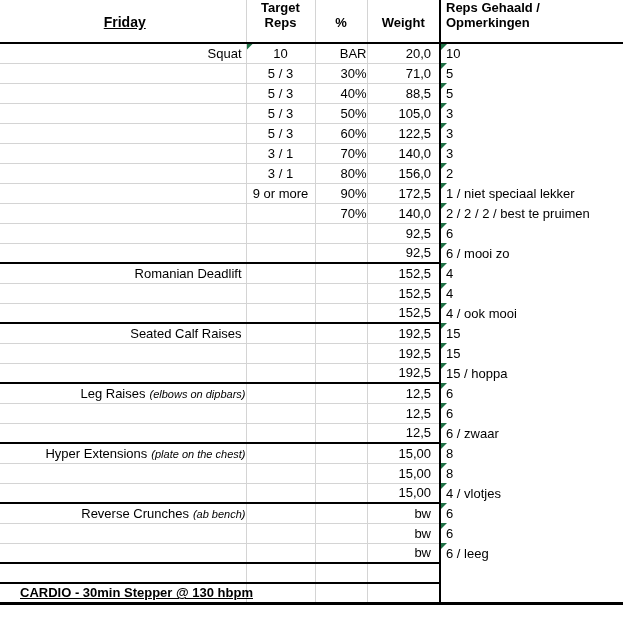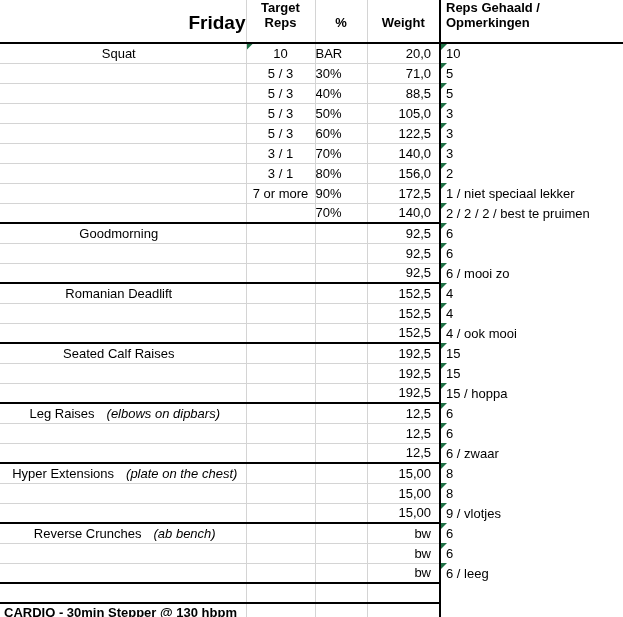--- a/index.html
+++ b/index.html
@@ -25,57 +25,57 @@
   
   thead th {
     height: 36px;
     font-weight: bold;
     vertical-align: bottom;
     border-bottom: 2px solid #000;
     padding-bottom: 12px;
     line-height: 15px;
     white-space: pre-line;
   }
-  thead th.c1 { text-align: right; padding-left: 4px; font-size: 19px; border-right: 1px solid var(--grid, #d4d4d4); }
+  thead th.c1 { text-align: center; padding-left: 4px; font-size: 14px; border-right: 1px solid var(--grid, #d4d4d4); text-decoration: underline; }
   thead th.c2 { text-align: center; border-right: 1px solid var(--grid, #d4d4d4); }
   thead th.c3 { text-align: center; border-right: 1px solid var(--grid, #d4d4d4); }
   thead th.c4 { text-align: center; border-right: 2px solid #000; }
   thead th.c5 { text-align: left; padding-left: 5px; border-right: 1px solid var(--grid, #d4d4d4); margin-top: 8px; }
   
   tbody td.c1 {
-    text-align: center; padding-left: 4px; overflow: visible;
+    text-align: right; padding-left: 20px; overflow: visible;
     border-right: 1px solid var(--grid, #d4d4d4);
     border-bottom: 1px solid var(--grid, #d4d4d4);
   }
   tbody td.c2 {
     text-align: center; position: relative;
     border-right: 1px solid var(--grid, #d4d4d4);
     border-bottom: 1px solid var(--grid, #d4d4d4);
   }
   tbody td.c3 {
-    text-align: left;
+    text-align: right;
     border-right: 1px solid var(--grid, #d4d4d4);
     border-bottom: 1px solid var(--grid, #d4d4d4);
   }
   tbody td.c4 {
     text-align: right; padding-right: 8px;
     border-right: 2px solid #000;
     border-bottom: 1px solid var(--grid, #d4d4d4);
     padding-left: 11px;
   }
   tbody td.c5 {
     text-align: left; padding-left: 5px; position: relative;
     border-right: 1px solid var(--grid, #d4d4d4);
   }
   
   tr.sec td.c1, tr.sec td.c2, tr.sec td.c3, tr.sec td.c4 { border-top: 2px solid #000; }
   
   tr.cardio td { font-weight: bold; border-bottom: 3px solid #000; text-decoration: underline; }
   tr.cardio td.c5 { border-top: none; border-bottom: 3px solid #000; }
-  .note { font-style: italic; font-size: 13px; margin-left: 12px; }
+  .note { font-style: italic; font-size: 11px; margin-left: 4px; }
   .tri {
     position: absolute; top: 0; left: 0;
     width: 6px; height: 6px;
     background: var(--tri, #1e7145);
     clip-path: polygon(0 0, 100% 0, 0 100%);
   }
 </style>
 </head>
 <body>
 
@@ -144,39 +144,32 @@
   </tr>
         <tr>
     <td class="c1"><span></span><span class="note"></span></td>
     <td class="c2"><span>3 / 1</span></td>
     <td class="c3"><span>80%</span></td>
     <td class="c4"><span>156,0</span></td>
     <td class="c5"><span class="tri"></span><span>2</span></td>
   </tr>
         <tr>
     <td class="c1"><span></span><span class="note"></span></td>
-    <td class="c2"><span>7 or more</span></td>
+    <td class="c2"><span>9 or more</span></td>
     <td class="c3"><span>90%</span></td>
     <td class="c4"><span>172,5</span></td>
     <td class="c5"><span class="tri"></span><span>1 / niet speciaal lekker</span></td>
   </tr>
         <tr>
     <td class="c1"><span></span><span class="note"></span></td>
     <td class="c2"><span></span></td>
     <td class="c3"><span>70%</span></td>
     <td class="c4"><span>140,0</span></td>
     <td class="c5"><span class="tri"></span><span>2 / 2 / 2 / best te pruimen</span></td>
   </tr>
-        <tr class="sec">
-    <td class="c1"><span>Goodmorning</span><span class="note"></span></td>
-    <td class="c2"><span></span></td>
-    <td class="c3"><span></span></td>
-    <td class="c4"><span>92,5</span></td>
-    <td class="c5"><span class="tri"></span><span>6</span></td>
-  </tr>
         <tr>
     <td class="c1"><span></span><span class="note"></span></td>
     <td class="c2"><span></span></td>
     <td class="c3"><span></span></td>
     <td class="c4"><span>92,5</span></td>
     <td class="c5"><span class="tri"></span><span>6</span></td>
   </tr>
         <tr>
     <td class="c1"><span></span><span class="note"></span></td>
     <td class="c2"><span></span></td>
@@ -259,21 +252,21 @@
     <td class="c2"><span></span></td>
     <td class="c3"><span></span></td>
     <td class="c4"><span>15,00</span></td>
     <td class="c5"><span class="tri"></span><span>8</span></td>
   </tr>
         <tr>
     <td class="c1"><span></span><span class="note"></span></td>
     <td class="c2"><span></span></td>
     <td class="c3"><span></span></td>
     <td class="c4"><span>15,00</span></td>
-    <td class="c5"><span class="tri"></span><span>9 / vlotjes</span></td>
+    <td class="c5"><span class="tri"></span><span>4 / vlotjes</span></td>
   </tr>
         <tr class="sec">
     <td class="c1"><span>Reverse Crunches</span><span class="note">(ab bench)</span></td>
     <td class="c2"><span></span></td>
     <td class="c3"><span></span></td>
     <td class="c4"><span>bw</span></td>
     <td class="c5"><span class="tri"></span><span>6</span></td>
   </tr>
         <tr>
     <td class="c1"><span></span><span class="note"></span></td>

